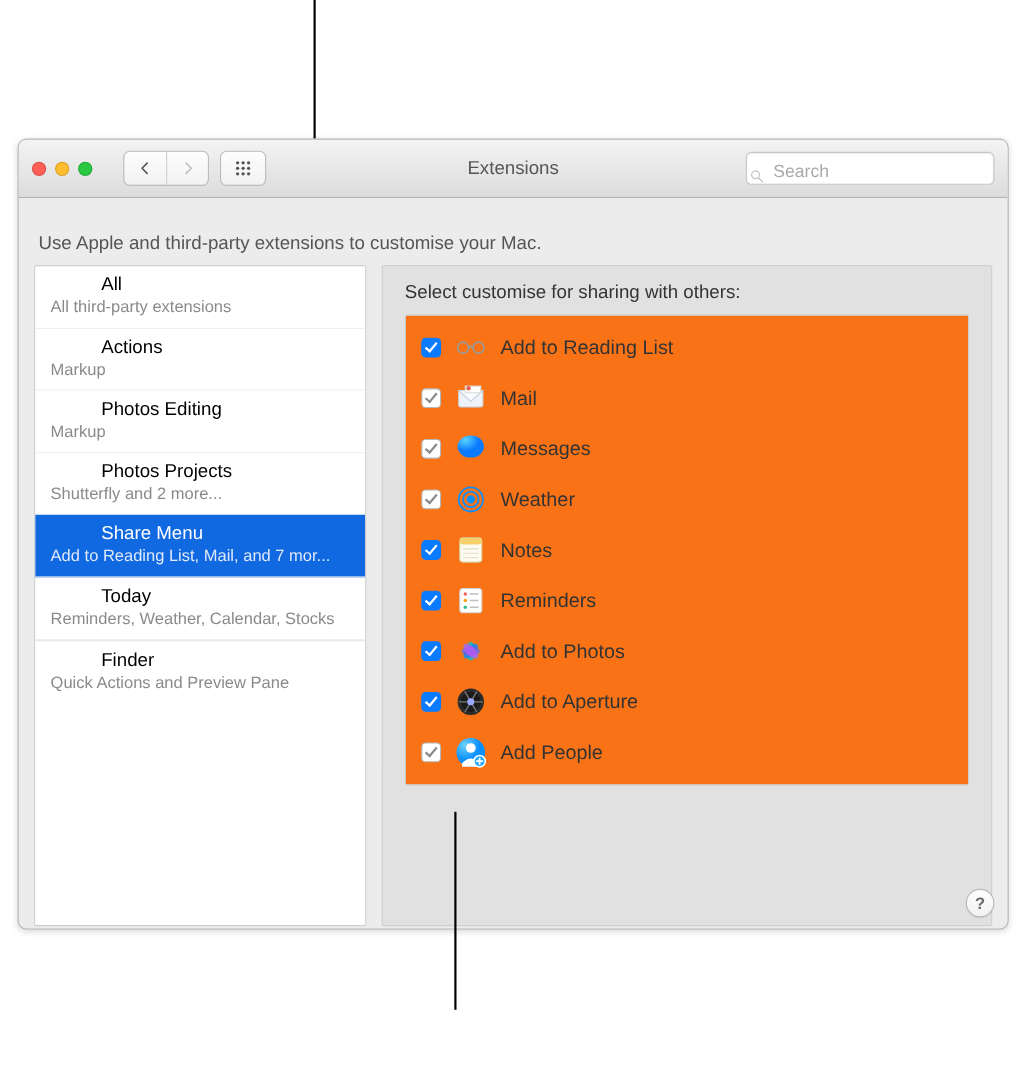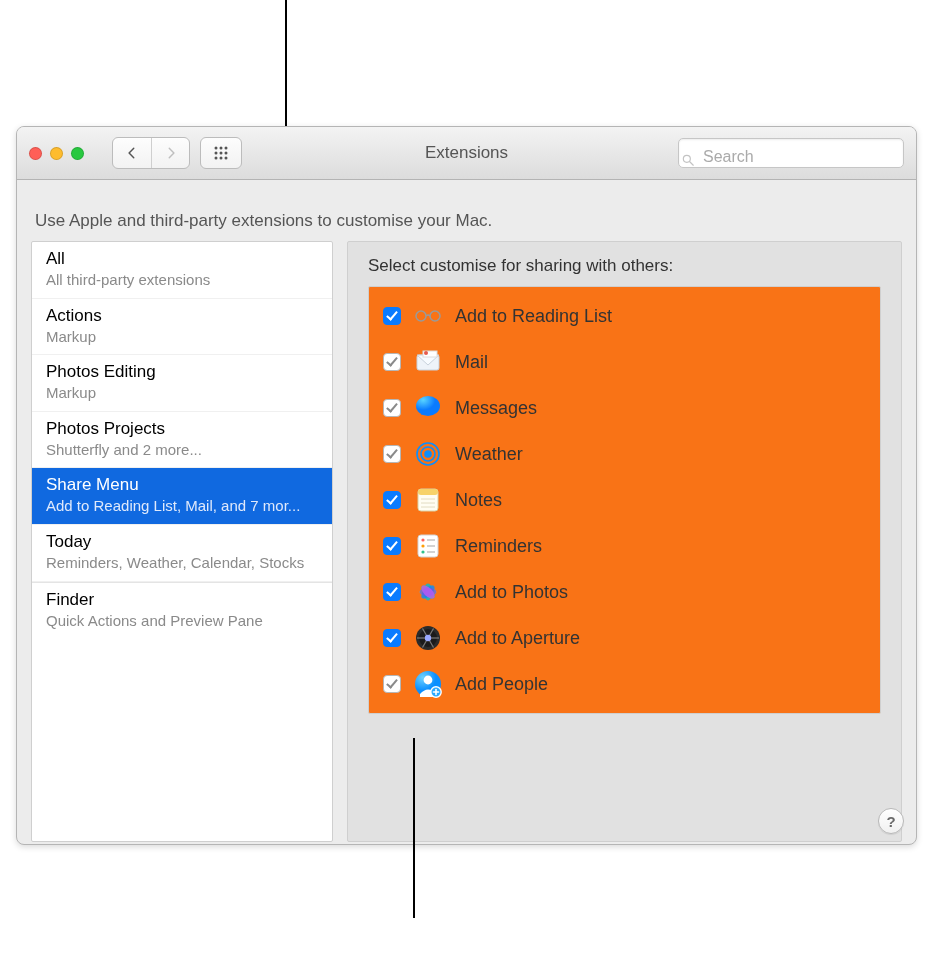--- a/index.html
+++ b/index.html
@@ -154,20 +154,21 @@
   }
   .sidebar .item:last-child { border-bottom:none; }
   .sidebar .item.active {
     background:#1069e0; 
     color:#fff;
   }
   .sidebar .item .title2 {
     font-size:17px;
     line-height:1.3;
     color:#000;
+    margin-left:46px;
   }
   .sidebar .item .sub {
     font-size:15px;
     color:#8a8a8a;
     line-height:1.3;
     white-space:nowrap;overflow:hidden;text-overflow:ellipsis;
   }
   .sidebar .item.active .title2 { color:#fff; }
   .sidebar .item.active .sub { color:#dfe9fb; }
   .sidebar .divider {

